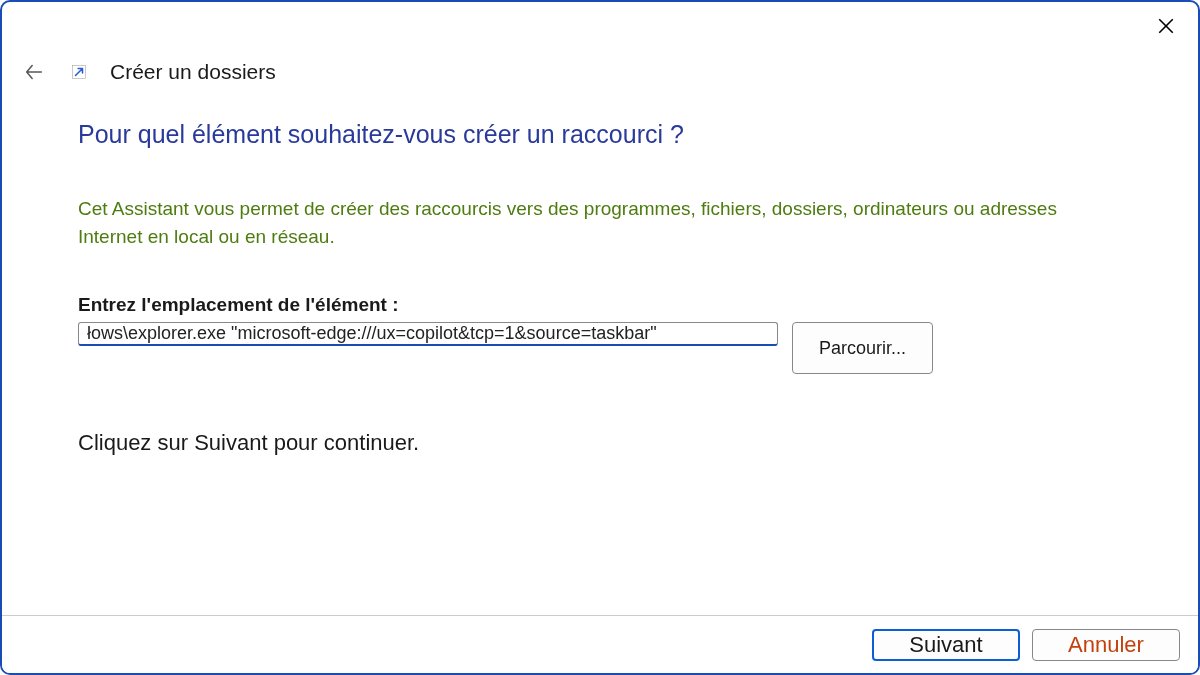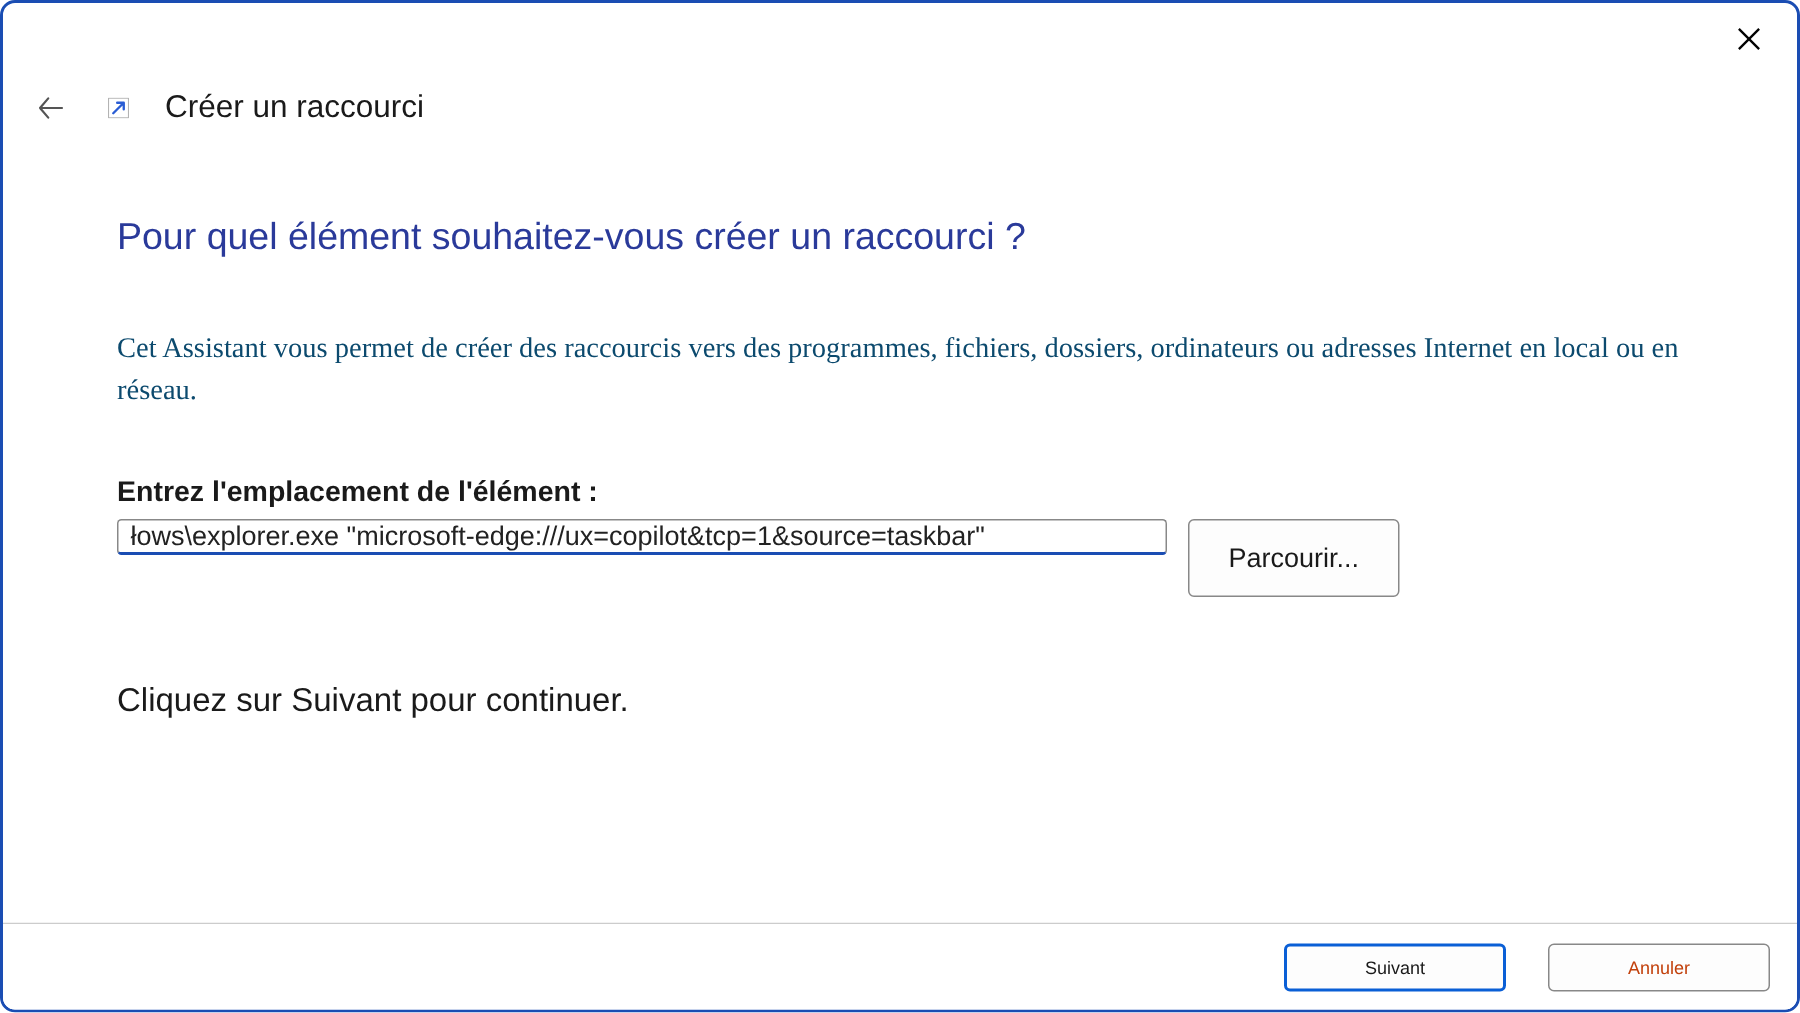--- a/index.html
+++ b/index.html
@@ -56,34 +56,32 @@
     .wizard-name {
       font-size: 21px;
       color: #1a1a1a;
       font-weight: 400;
     }
     .content {
       position: absolute;
       top: 118px;
       left: 76px;
       right: 76px;
-      margin-top: 24px;
     }
     .main-heading {
       font-size: 25px;
       color: #2a3a9a;
       font-weight: 400;
       margin-bottom: 46px;
     }
     .desc {
       font-size: 19px;
-      color: #0c4a6e;
+      color: #4d7c0f;
       line-height: 1.45;
       margin-bottom: 44px;
-      font-family: Liberation Serif, serif;
     }
     .field-label {
       font-size: 19px;
       color: #1a1a1a;
       margin-bottom: 6px;
       font-weight: bold;
     }
     .field-row {
       display: flex;
       align-items: stretch;
@@ -131,25 +129,24 @@
       padding-right: 18px;
       gap: 12px;
       background: #fff;
       border-bottom-left-radius: 8px;
       border-bottom-right-radius: 8px;
     }
     .footer button {
       height: 32px;
       min-width: 148px;
       border-radius: 4px;
-      font-size: 12px;
+      font-size: 22px;
       font-family: inherit;
       cursor: pointer;
       background: #fdfdfd;
-      margin-left: 16px;
     }
     .btn-next {
       border: 2px solid #0a5fd6;
       color: #1a1a1a;
     }
     .btn-cancel {
       border: 1px solid #888;
       color: #c2410c;
     }
   </style>
@@ -170,21 +167,21 @@
       <svg viewBox="0 0 24 24">
         <path d="M20 12 H4 M10 5 L4 12 L10 19" fill="none" stroke="#555" stroke-width="1.6" stroke-linecap="round" stroke-linejoin="round"></path>
       </svg>
     </div>
     <div class="shortcut-icon">
       <svg viewBox="0 0 16 16">
         <rect x="0.5" y="0.5" width="15" height="15" fill="#fff" stroke="#999" stroke-width="0.6"></rect>
         <path d="M4 12 L12 4 M7 4 H12 V9" fill="none" stroke="#2a5dd4" stroke-width="1.8" stroke-linecap="round" stroke-linejoin="round"></path>
       </svg>
     </div>
-    <div class="wizard-name">Créer un raccourci</div>
+    <div class="wizard-name">Créer un dossiers</div>
   </div>
 
   <div class="content">
     <h1 class="main-heading">Pour quel élément souhaitez-vous créer un raccourci ?</h1>
     <p class="desc">Cet Assistant vous permet de créer des raccourcis vers des programmes, fichiers, dossiers, ordinateurs ou adresses Internet en local ou en réseau.</p>
     <div class="field-label">Entrez l'emplacement de l'élément :</div>
     <div class="field-row">
       <input type="text" class="path-input" value="łows\explorer.exe &quot;microsoft-edge:///ux=copilot&amp;tcp=1&amp;source=taskbar&quot;" style="">
       <button class="browse-btn">Parcourir...</button>
     </div>

